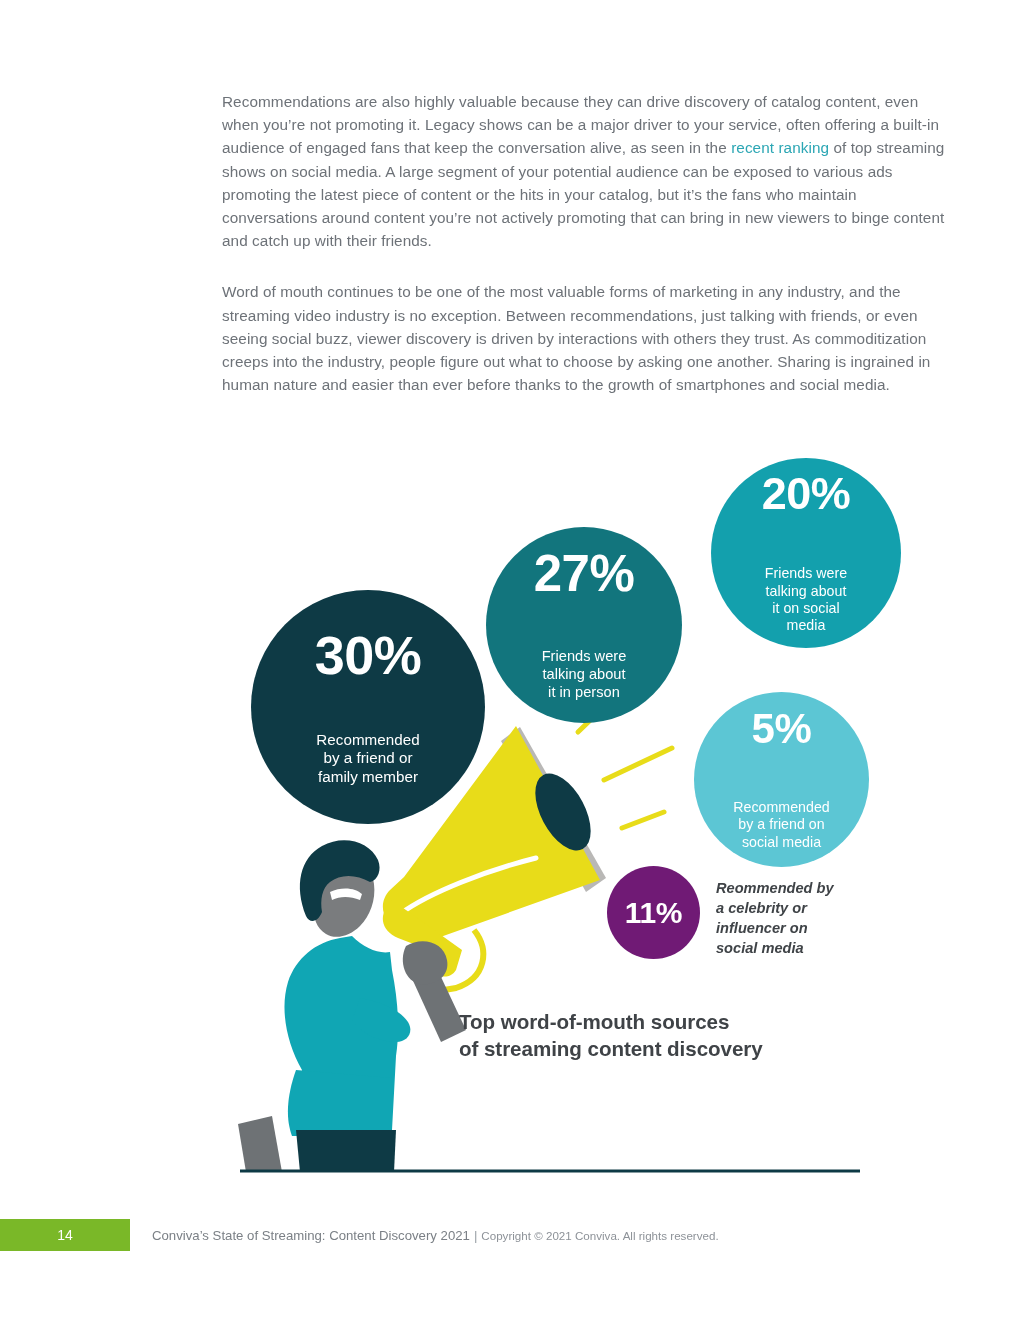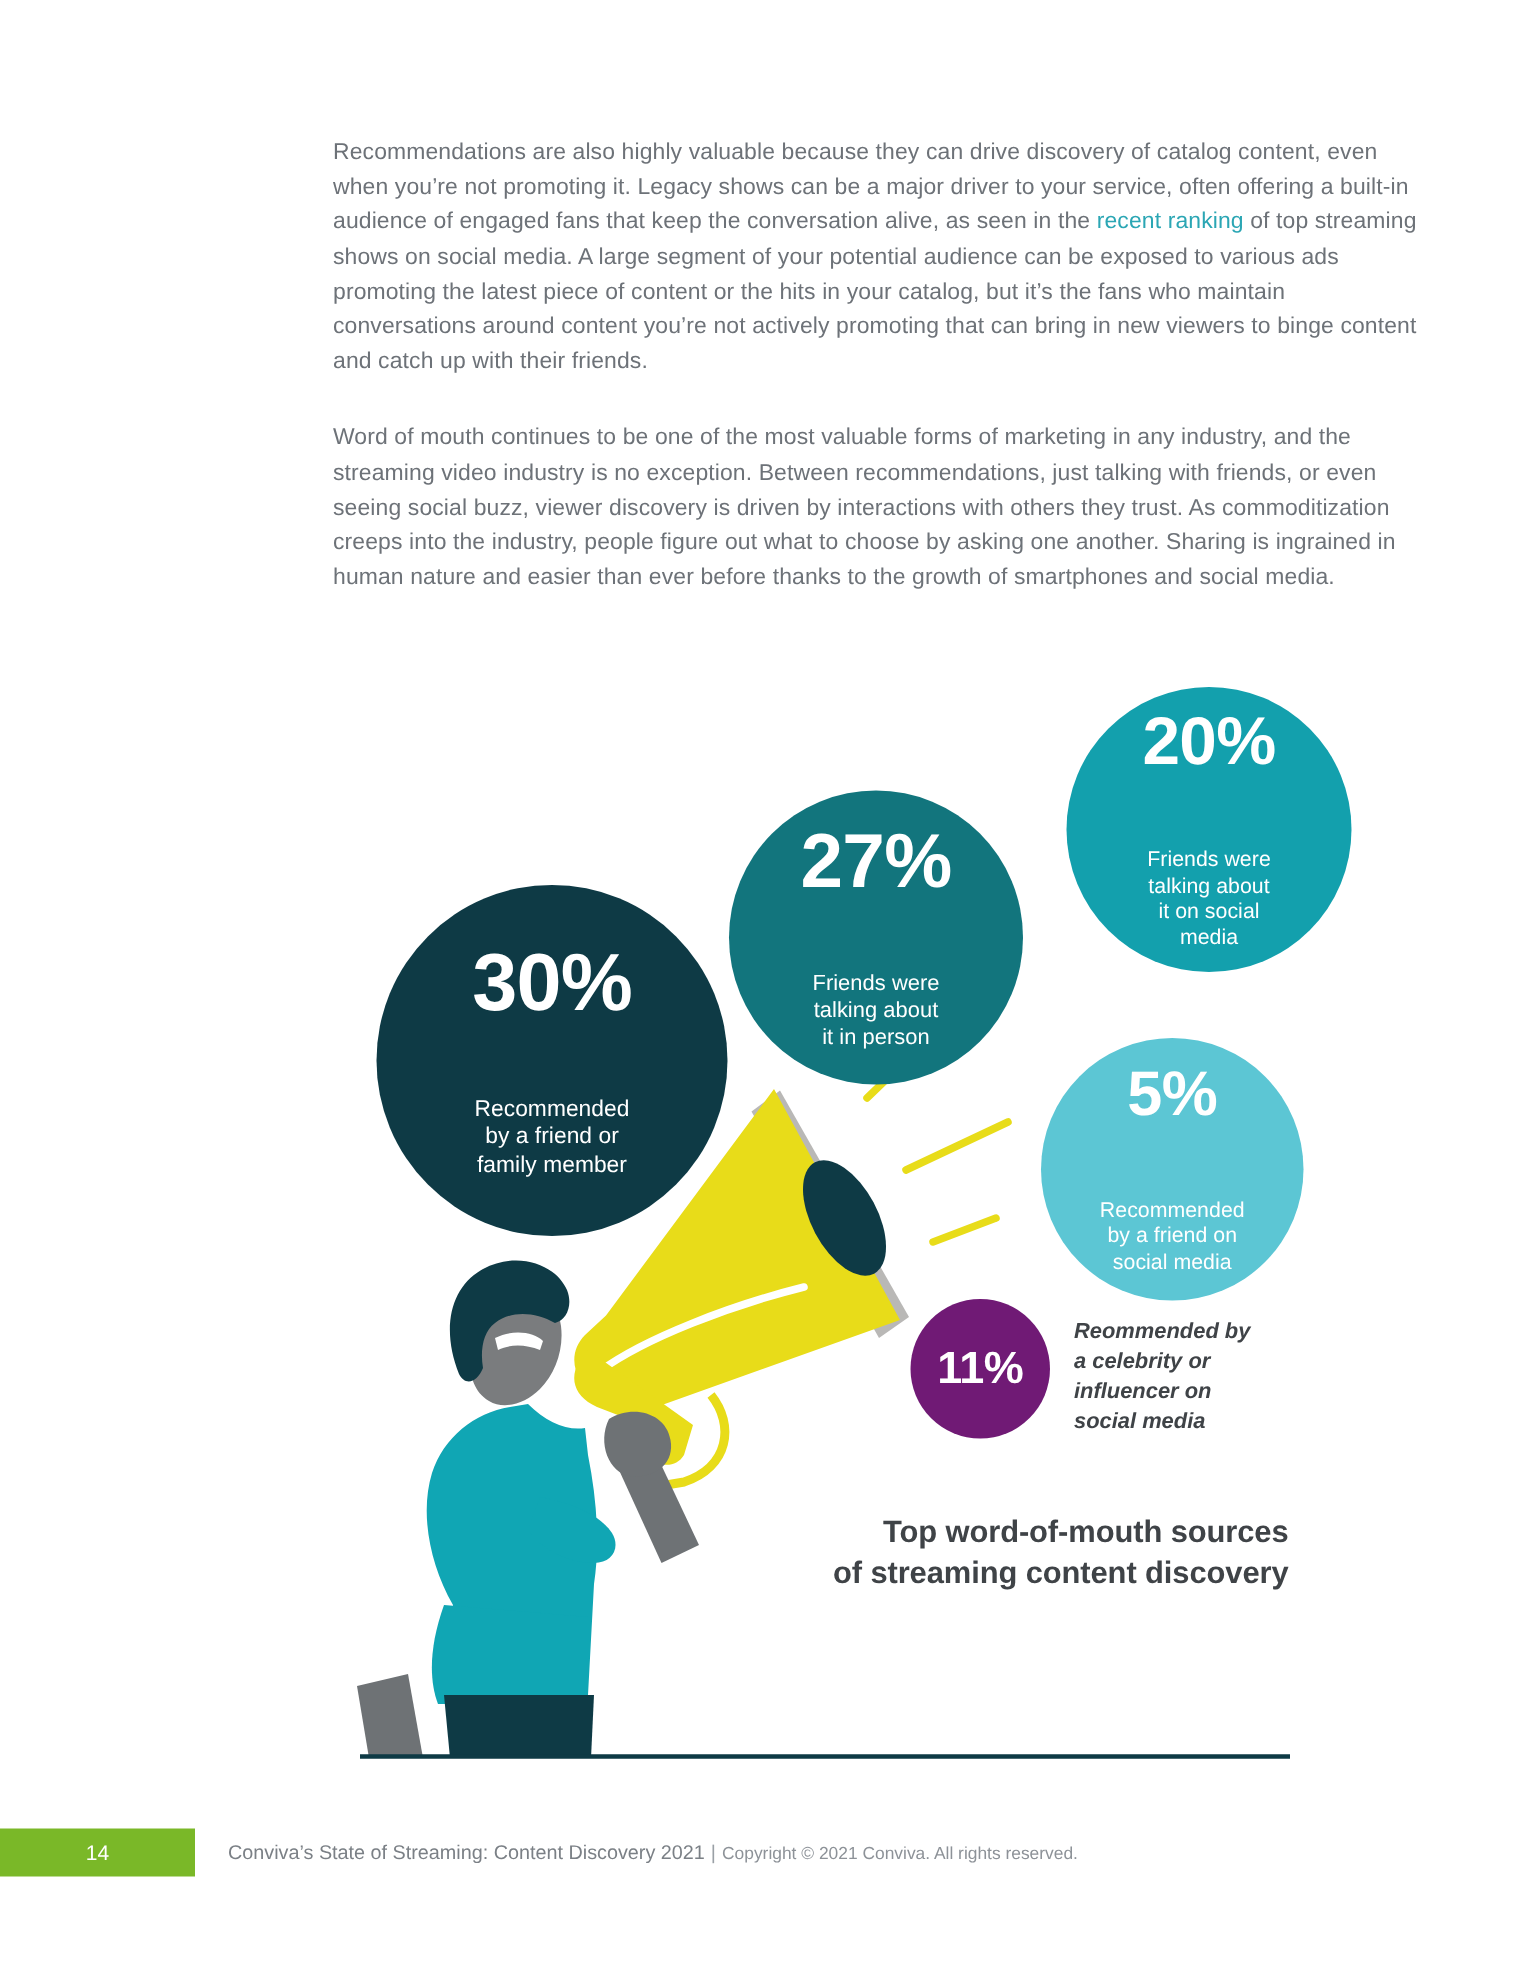--- a/index.html
+++ b/index.html
@@ -118,21 +118,20 @@
     top: 578px;
     width: 400px;
   }
   .cap-title {
     font-size: 20.6px;
     font-weight: bold;
     line-height: 1.33;
     color: #3f4347;
     letter-spacing: -0.003em;
     margin: 0;
-    text-align: right;
   }
   .cap-sub {
     margin: 18px 0 0 0;
     font-size: 15.2px;
     line-height: 1.33;
     color: #54585c;
   }
 
   
   .footer { position: absolute; left: 0; top: 1219px; width: 1020px; height: 34px; }

